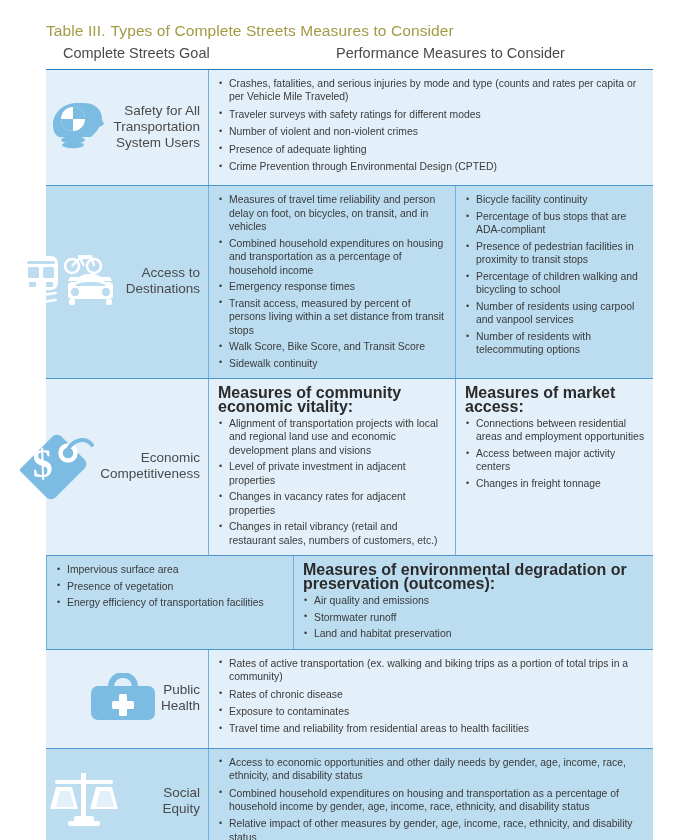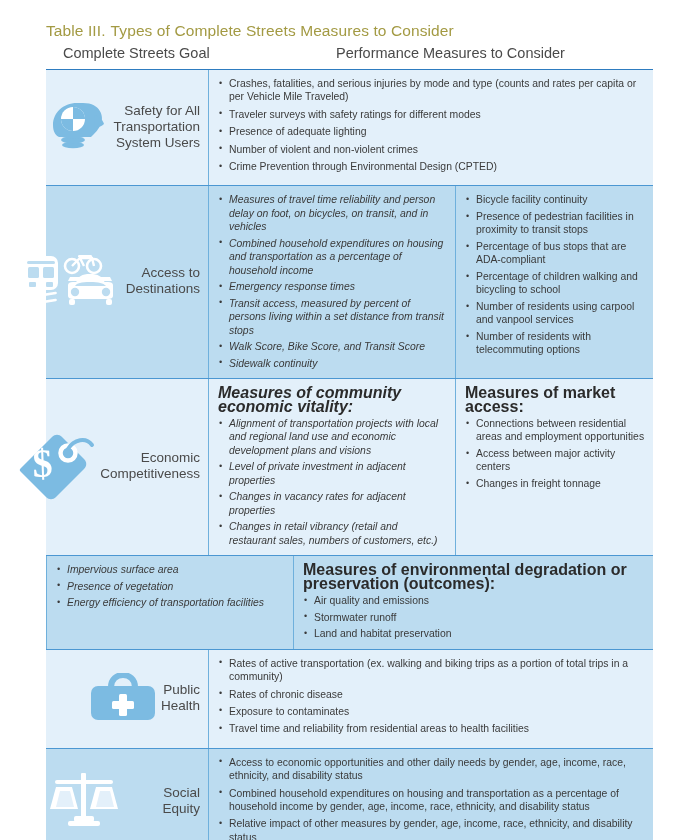--- a/index.html
+++ b/index.html
@@ -110,21 +110,21 @@
     display: flex;
     box-sizing: border-box;
     border-left: 1.2px solid #6fb0dc;
     justify-content: flex-end;
   }
   .mcol {
     box-sizing: border-box;
     padding: 7px 8px 8px 9px;
   }
   .mcol.full   { flex: 1 1 100%; }
-  .mcol.left   { flex: 0 0 246px; width: 246px; font-style: italic; }
+  .mcol.left   { flex: 0 0 246px; width: 246px; }
   .mcol.right  { flex: 1 1 auto; border-left: 1.2px solid #6fb0dc; }
 
   .sub-head {
     font-size: 16px;
     line-height: 13.4px;
     font-weight: bold;
     color: #2b2b2b;
     margin: 0 0 4px 0;
   }
   ul.bullets {
@@ -188,22 +188,22 @@
             <div class="goal-label">Safety for All
 Transportation
 System Users</div>
           </div>
         </div>
         <div class="measures">
           <div class="mcol full">
             <ul class="bullets tight">
               <li>Crashes, fatalities, and serious injuries by mode and type (counts and rates per capita or per Vehicle Mile Traveled)</li>
               <li>Traveler surveys with safety ratings for different modes</li>
+              <li>Number of violent and non-violent crimes</li>
               <li>Presence of adequate lighting</li>
-              <li>Number of violent and non-violent crimes</li>
               <li>Crime Prevention through Environmental Design (CPTED)</li>
             </ul>
           </div>
         </div>
       </div>
       <div class="row tint-dark">
         <div class="goal-cell">
           <div class="goal-inner">
             <span class="goal-icon">
               <svg width="102" height="58" viewBox="0 0 102 58">
@@ -246,22 +246,22 @@
               <li>Combined household expenditures on housing and transportation as a percentage of household income</li>
               <li>Emergency response times</li>
               <li>Transit access, measured by percent of persons living within a set distance from transit stops</li>
               <li>Walk Score, Bike Score, and Transit Score</li>
               <li>Sidewalk continuity</li>
             </ul>
           </div>
           <div class="mcol right">
             <ul class="bullets">
               <li>Bicycle facility continuity</li>
+              <li>Percentage of bus stops that are ADA-compliant</li>
               <li>Presence of pedestrian facilities in proximity to transit stops</li>
-              <li>Percentage of bus stops that are ADA-compliant</li>
               <li>Percentage of children walking and bicycling to school</li>
               <li>Number of residents using carpool and vanpool services</li>
               <li>Number of residents with telecommuting options</li>
             </ul>
           </div>
         </div>
       </div>
       <div class="row tint-light">
         <div class="goal-cell">
           <div class="goal-inner">

